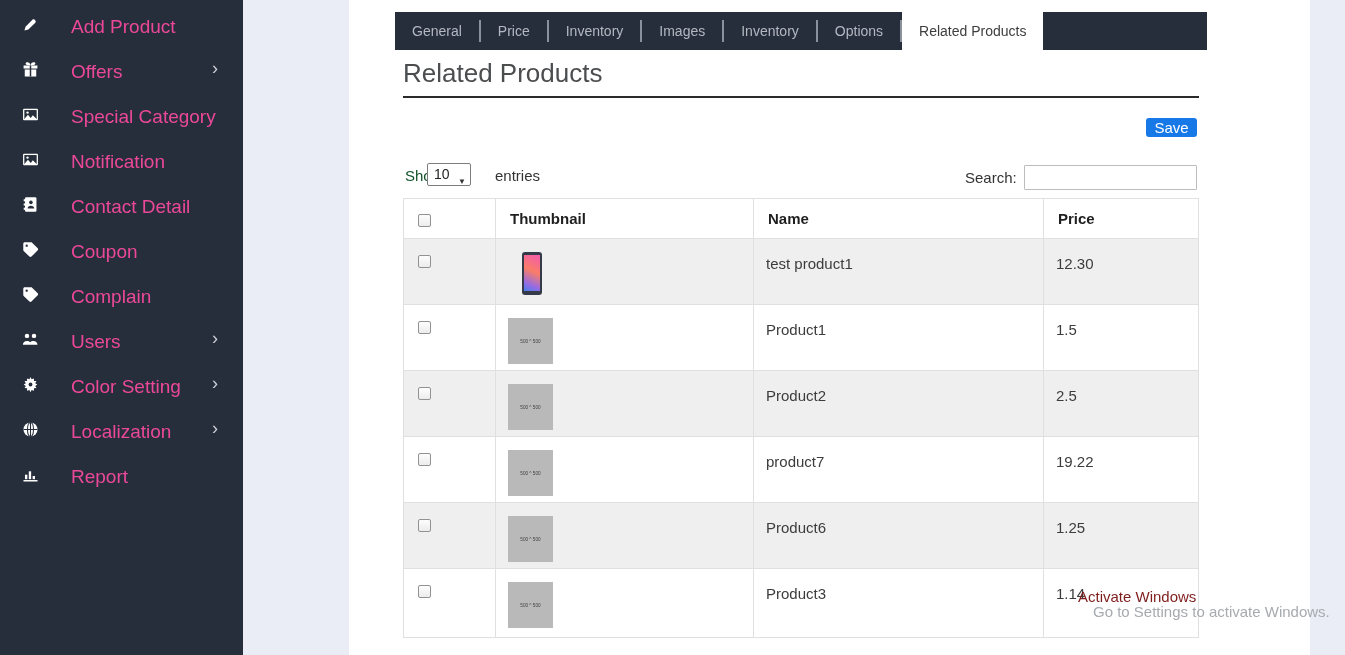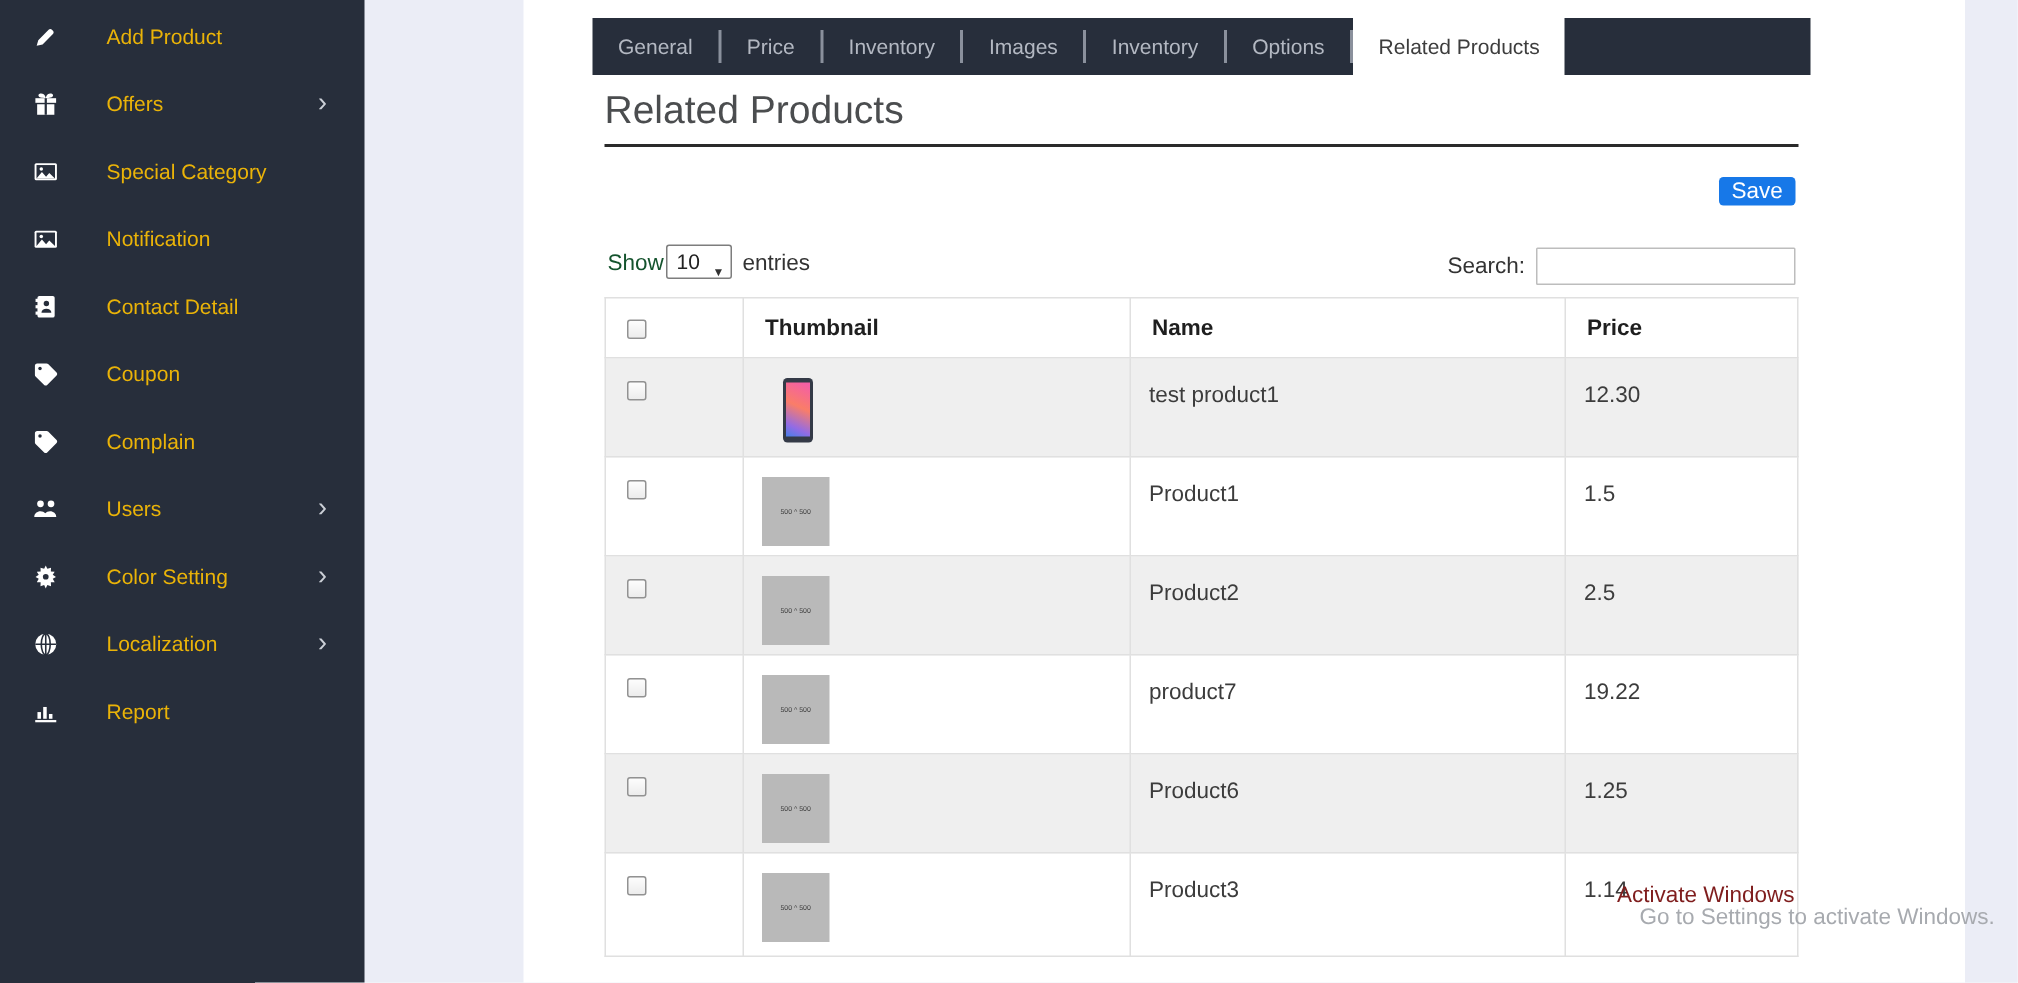--- a/index.html
+++ b/index.html
@@ -5,41 +5,41 @@
   *{margin:0;padding:0;box-sizing:border-box;}
   html,body{width:1345px;height:655px;overflow:hidden;background:#ebedf6;font-family:"Liberation Sans",sans-serif;}
   :root{--dark:#272e3b;--accent:#1778e8;--zebra:#efefef;--cellborder:#e0e0e0;}
 
   
   .sidebar{position:absolute;left:0;top:0;width:243px;height:655px;background:var(--dark);z-index:10;}
   .side-menu{padding-top:2px;}
   .side-item{position:relative;height:45px;cursor:pointer;}
   .side-icon{position:absolute;left:22px;top:14px;width:17px;height:17px;}
   .side-icon svg{width:17px;height:17px;display:block;}
-  .side-label{position:absolute;left:71px;top:14px;color:#eab308;font-size:14px;white-space:nowrap;}
+  .side-label{position:absolute;left:71px;top:14px;color:#ec4899;font-size:19px;white-space:nowrap;}
   .side-chevron{position:absolute;left:212px;top:12px;color:#ccd0d7;font-size:18px;line-height:18px;}
 
   
   .main-card{position:absolute;left:349px;top:0;width:961px;height:655px;background:#fff;}
 
   
   .tab-bar{position:absolute;left:46px;top:12px;width:812px;height:38px;background:var(--dark);display:flex;align-items:stretch;}
   .tab{color:#b3b8c2;font-size:14px;line-height:38px;padding:0 17px;cursor:pointer;white-space:nowrap;}
   .tab.active{background:#fff;color:#3d3d3d;padding:0 17px;}
   .tab-sep{width:2px;height:22px;background:#8a909c;align-self:center;}
   .tab-filler{flex:1;}
 
   .page-title{position:absolute;left:54px;top:58px;font-size:26px;color:#4b4d4f;}
   .title-rule{position:absolute;left:54px;top:96px;width:796px;height:2px;background:#2a2a2a;}
 
   .save-btn{position:absolute;left:797px;top:118px;width:51px;height:19px;background:var(--accent);color:#fff;font-size:15px;border:none;border-radius:3px;cursor:pointer;font-family:"Liberation Sans",sans-serif;}
 
   
   .show-label{position:absolute;left:56px;top:167px;font-size:15px;color:#14532d;}
-  .entries-select{position:absolute;left:95px;top:163px;width:44px;height:23px;border:1px solid #7d7d7d;border-radius:2px;background:#fff;font-size:14px;color:#222;line-height:21px;padding-left:6px;cursor:pointer;}
+  .entries-select{position:absolute;left:78px;top:163px;width:44px;height:23px;border:1px solid #7d7d7d;border-radius:2px;background:#fff;font-size:14px;color:#222;line-height:21px;padding-left:6px;cursor:pointer;}
   .entries-caret{position:absolute;right:4px;top:7px;font-size:8px;color:#333;}
   .entries-label{position:absolute;left:146px;top:167px;font-size:15px;color:#333;}
   .search-label{position:absolute;left:616px;top:169px;font-size:15px;color:#333;}
   .search-input{position:absolute;left:675px;top:165px;width:173px;height:25px;border:1px solid #bdbdbd;border-radius:1px;font-size:14px;padding:0 6px;background:#fff;font-family:"Liberation Sans",sans-serif;}
 
   
   table.products{position:absolute;left:54px;top:198px;width:795px;border-collapse:collapse;table-layout:fixed;}
   .products th,.products td{border:1px solid var(--cellborder);text-align:left;}
   .products th{font-size:15px;color:#1f1f1f;font-weight:bold;height:40px;vertical-align:middle;padding-left:14px;background:#fff;}
   th.col-check,td.col-check{width:92px;}

